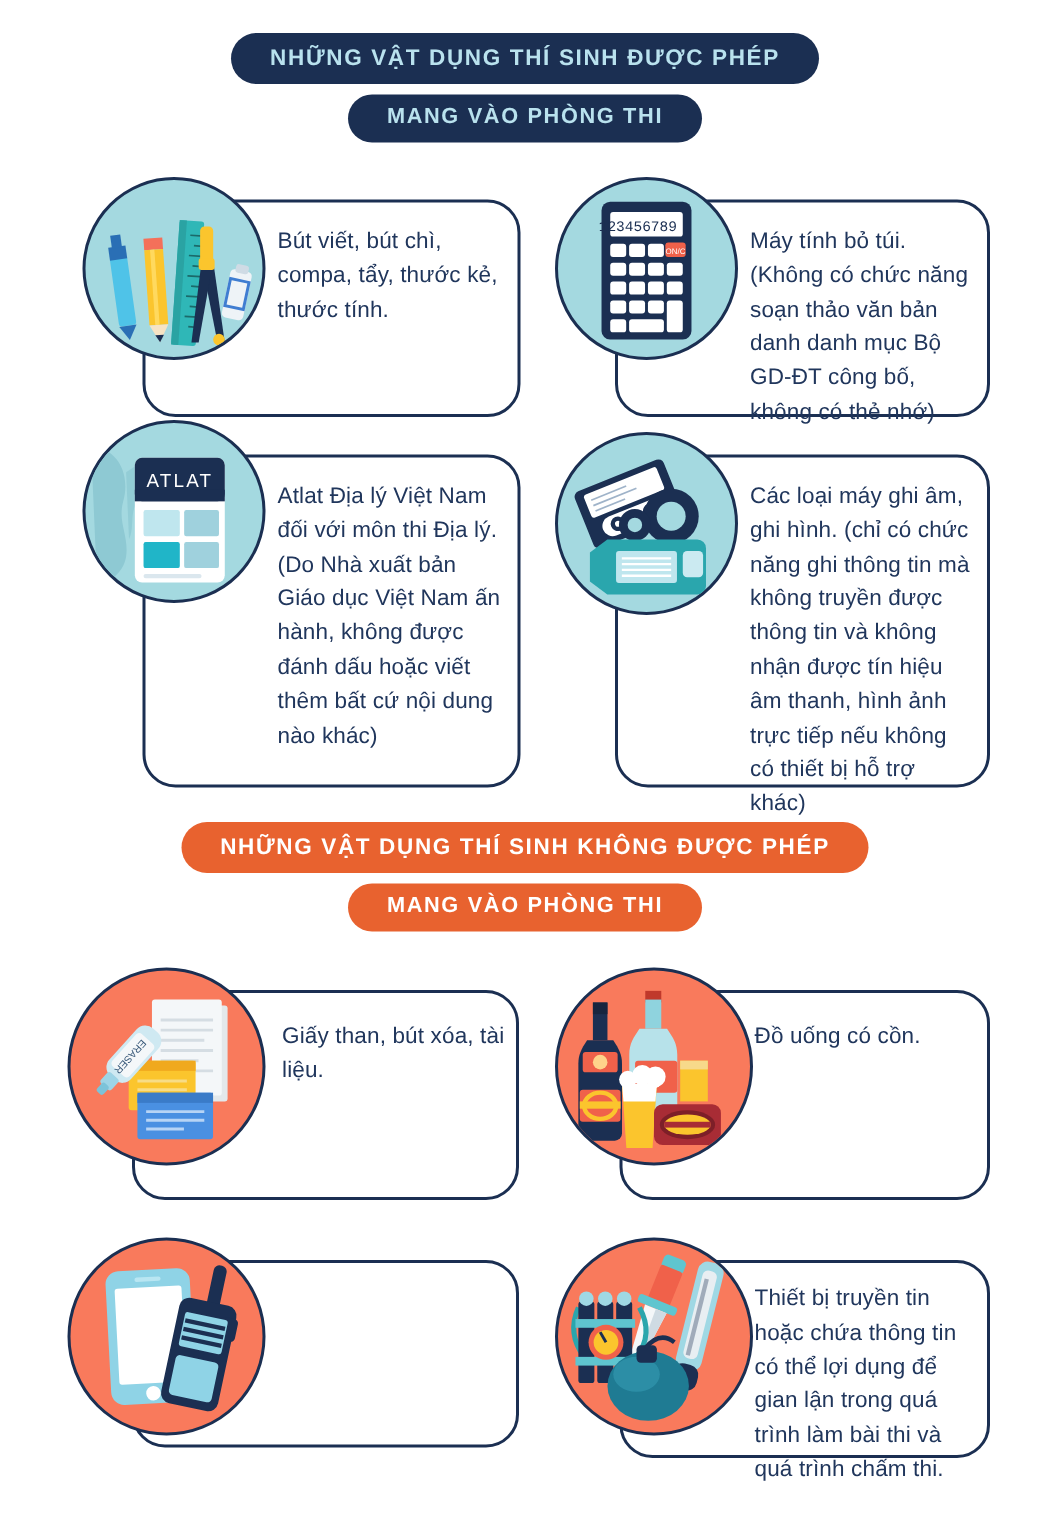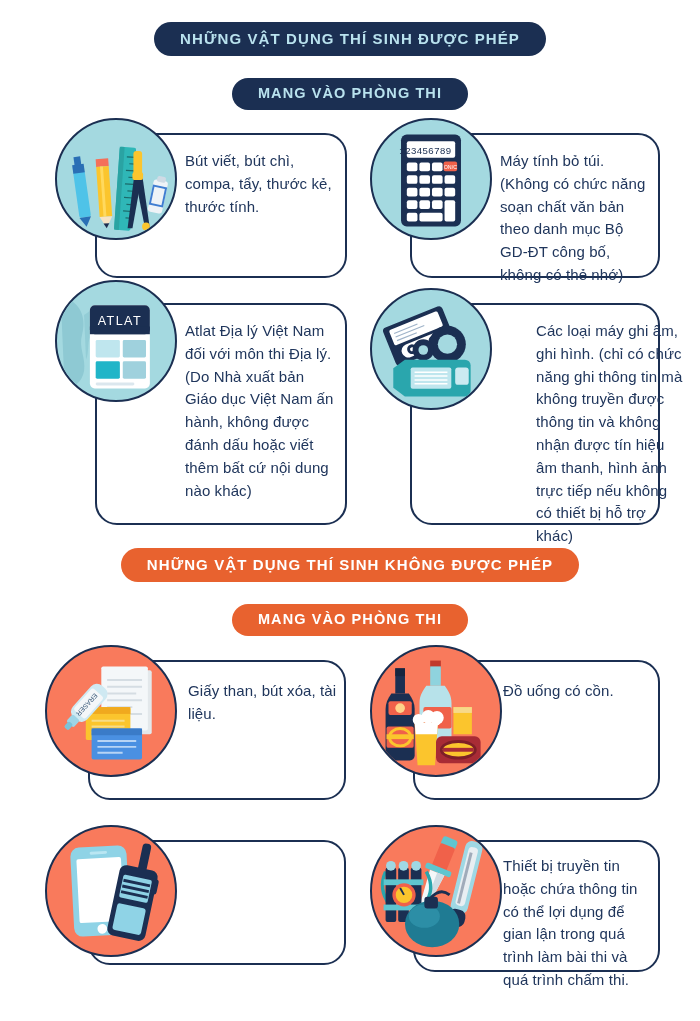--- a/index.html
+++ b/index.html
@@ -21,21 +21,21 @@
     font-size: 15px;
     padding: 9px 26px 10px;
     border-radius: 22px;
     white-space: nowrap;
     line-height: 1;
   }
   .pill.navy { background: #1b2f52; color: #b9e2ee; }
   .pill.navy.second { font-size: 14.5px; padding: 8px 26px 9px; }
   .pill.coral { background: #e8622f; color: #ffffff; }
   .pill.coral.second { font-size: 14.5px; padding: 8px 26px 9px; }
-  .head-row1 { margin-bottom: 22px; }
+  .head-row1 { margin-bottom: 7px; }
 
   
   .card {
     position: absolute;
     border: 2.5px solid #1b2f52;
     border-radius: 22px;
     background: #ffffff;
   }
   .card-text {
     position: absolute;
@@ -148,21 +148,21 @@
           <rect x="75" y="70" width="11" height="9" rx="2"></rect>
         <rect x="36" y="83" width="11" height="9" rx="2"></rect>
           <rect x="49" y="83" width="11" height="9" rx="2"></rect>
         <rect x="62" y="83" width="11" height="9" rx="2"></rect>
           <rect x="75" y="83" width="11" height="22" rx="2"></rect>
         <rect x="36" y="96" width="11" height="9" rx="2"></rect>
           <rect x="49" y="96" width="24" height="9" rx="2"></rect>
       </g>
     </svg>
   </div>
-  <div class="card-text" style="left:500px;top:150px;width:148px;">Máy tính bỏ túi. (Không có chức năng soạn chất văn bản theo danh mục Bộ GD-ĐT công bố, không có thẻ nhớ)</div>
+  <div class="card-text" style="left:500px;top:150px;width:148px;">Máy tính bỏ túi. (Không có chức năng soạn thảo văn bản danh danh mục Bộ GD-ĐT công bố, không có thẻ nhớ)</div>
 
   <div class="card" style="left:95px;top:303px;width:252px;height:222px;">
   </div>
   <div class="circle teal" style="left:55px;top:280px;width:122px;height:122px;">
     <svg class="ico" viewBox="0 0 122 122">
       <g fill="#8ec9d3">
         <path d="M12 18 C26 24 30 40 26 54 C22 68 30 78 28 92 C26 104 16 110 8 112 L4 20 Z"></path>
         <path d="M34 30 C44 34 42 46 36 54 C30 62 34 72 30 80 L28 34 Z" opacity=".8"></path>
       </g>
       <rect x="34" y="24" width="62" height="86" rx="5" fill="#ffffff"></rect>
@@ -207,21 +207,21 @@
       <rect x="40" y="80" width="42" height="22" rx="2" fill="#bfe6ee"></rect>
       <g stroke="#ffffff" stroke-width="1.6">
         <line x1="44" y1="85" x2="78" y2="85"></line>
           <line x1="44" y1="89" x2="78" y2="89"></line>
         <line x1="44" y1="93" x2="78" y2="93"></line>
           <line x1="44" y1="97" x2="78" y2="97"></line>
       </g>
       <rect x="86" y="80" width="14" height="18" rx="3" fill="#cbeaf1"></rect>
     </svg>
   </div>
-  <div class="card-text" style="left:500px;top:320px;width:150px;margin-left:36px;">Các loại máy ghi âm, ghi hình. (chỉ có chức năng ghi thông tin mà không truyền được thông tin và không nhận được tín hiệu âm thanh, hình ảnh trực tiếp nếu không có thiết bị hỗ trợ khác)</div>
+  <div class="card-text" style="left:500px;top:320px;width:150px;">Các loại máy ghi âm, ghi hình. (chỉ có chức năng ghi thông tin mà không truyền được thông tin và không nhận được tín hiệu âm thanh, hình ảnh trực tiếp nếu không có thiết bị hỗ trợ khác)</div>
 
   <div class="section-head" style="position:absolute;left:0;top:548px;width:700px;text-align:center;">
     <div class="head-row1">
       <span class="pill coral">NHỮNG VẬT DỤNG THÍ SINH KHÔNG ĐƯỢC PHÉP</span>
     </div>
     <div>
       <span class="pill coral second">MANG VÀO PHÒNG THI</span>
     </div>
   </div>
 

